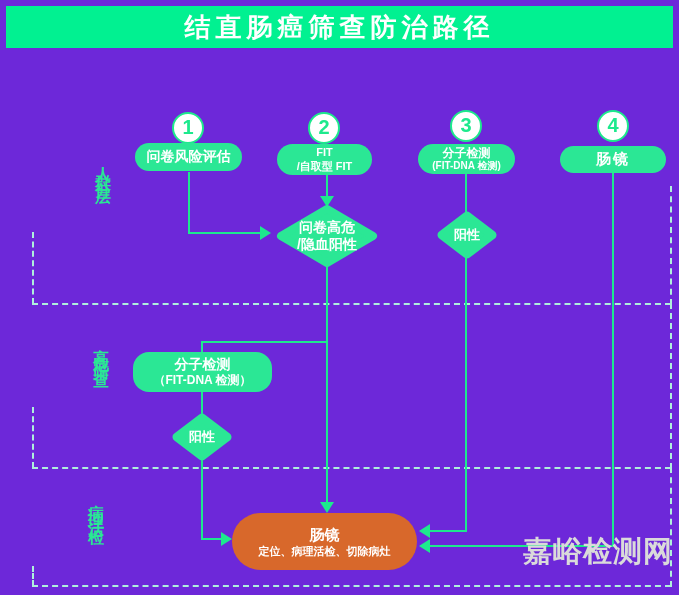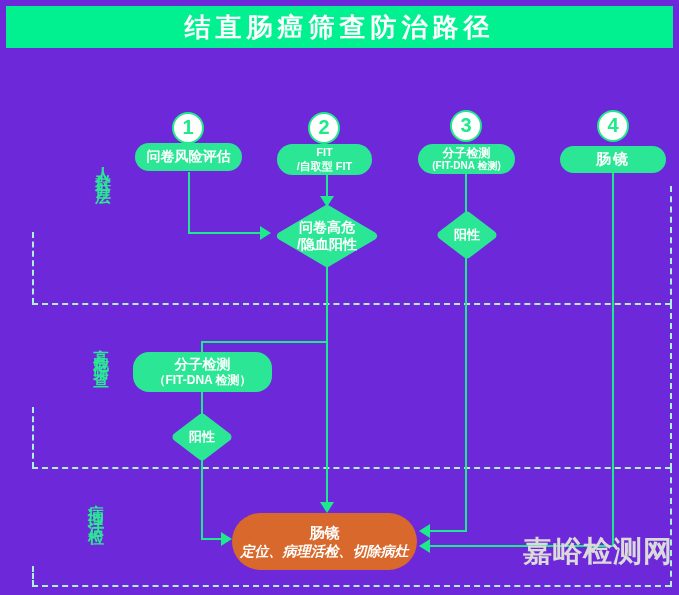--- a/index.html
+++ b/index.html
@@ -61,21 +61,21 @@
     position:absolute;writing-mode:vertical-rl;text-orientation:upright;
     color:#2be795;font-size:16px;font-weight:bold;letter-spacing:8px;
   }
   
   .orange-box{
     position:absolute;left:232px;top:513px;width:185px;height:57px;border-radius:29px;
     background:#d8682b;color:#ffffff;display:flex;flex-direction:column;
     align-items:center;justify-content:center;text-align:center;font-weight:bold;line-height:1.3;
   }
   .orange-box .l1{font-size:15px;}
-  .orange-box .l2{font-size:14px;font-style:italic;}
+  .orange-box .l2{font-size:11px;}
   
   .watermark{position:absolute;left:522px;top:536px;width:152px;text-align:center;}
   .watermark .w1{color:#dadada;font-size:29px;font-weight:bold;letter-spacing:1px;line-height:1.05;}
   .watermark .w2{color:#d2d2d2;font-size:16px;font-style:italic;letter-spacing:1px;}
 </style>
 </head>
 <body>
 
 <div class="canvas">
 

